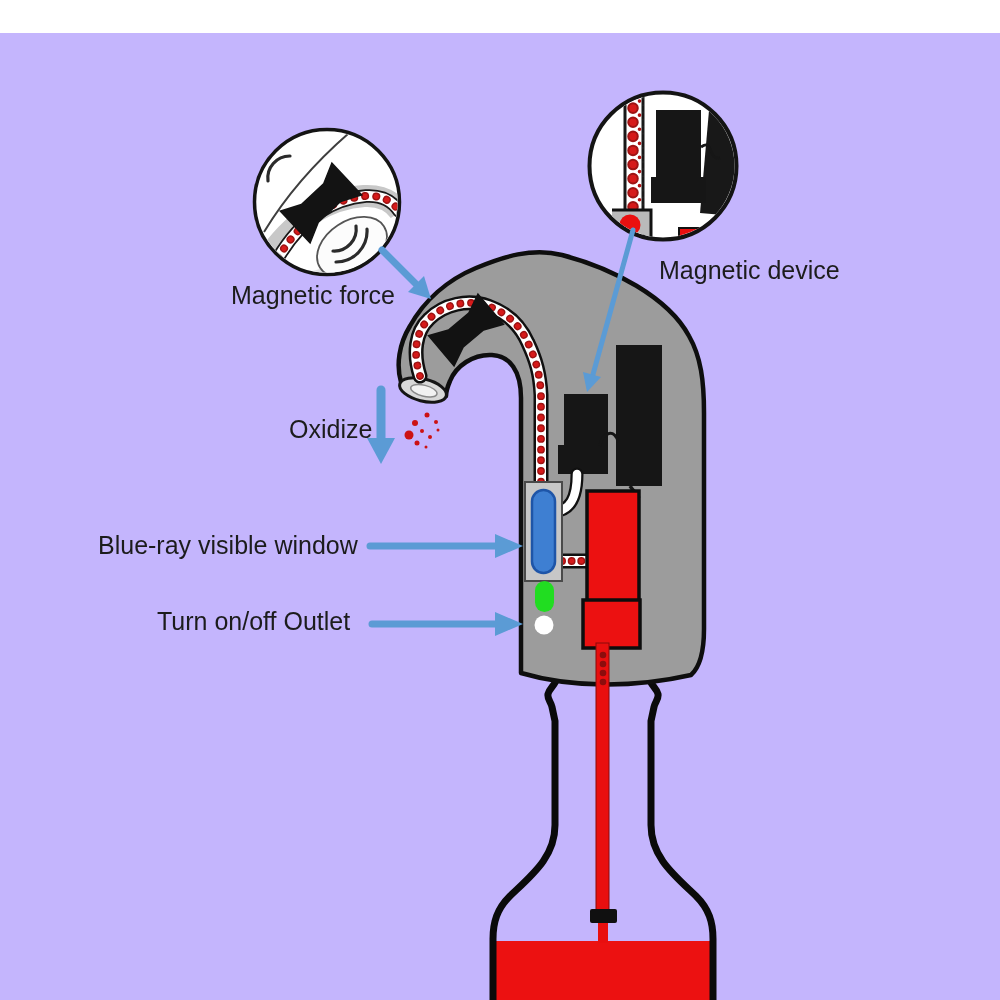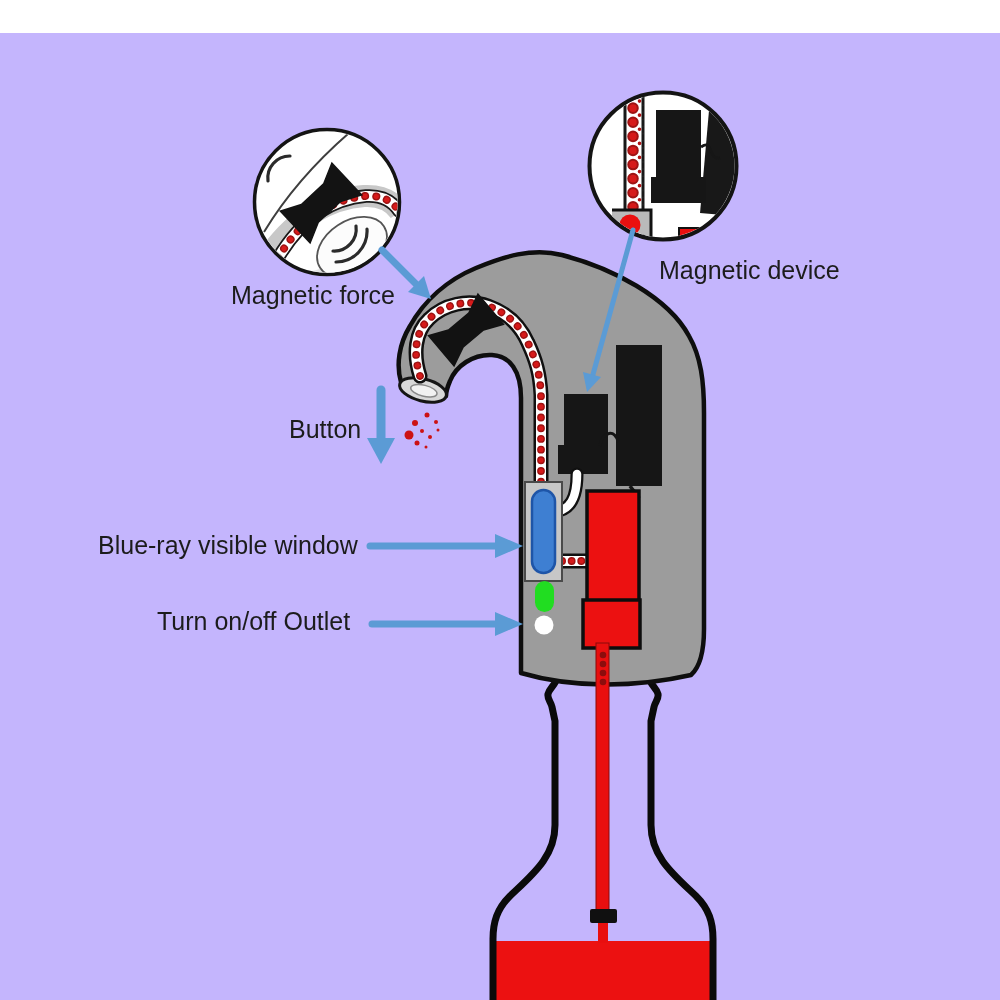--- a/index.html
+++ b/index.html
@@ -190,19 +190,19 @@
       <path d="M 372,591 L 497,591" fill="none" stroke-width="7" stroke-linecap="round"></path>
       <polygon points="523,591 495,579 495,603" stroke="none"></polygon>
     </g>
   </g>
 </svg>
 
   <div class="lbl" style="left:231px;top:249px;">Magnetic force</div>
 
   <div class="lbl" style="left:659px;top:224px;">Magnetic device</div>
 
-  <div class="lbl" style="left:289px;top:383px;">Button</div>
+  <div class="lbl" style="left:289px;top:383px;">Oxidize</div>
 
   <div class="lbl" style="left:98px;top:499px;">Blue-ray visible window</div>
 
   <div class="lbl" style="left:157px;top:575px;">Turn on/off Outlet</div>
 
 </div>
 
 </body></html>

